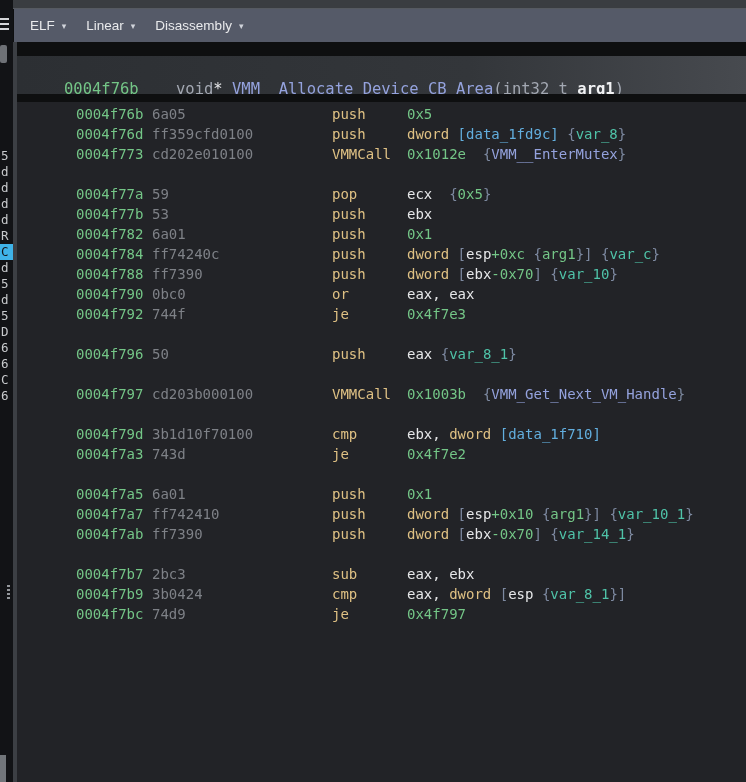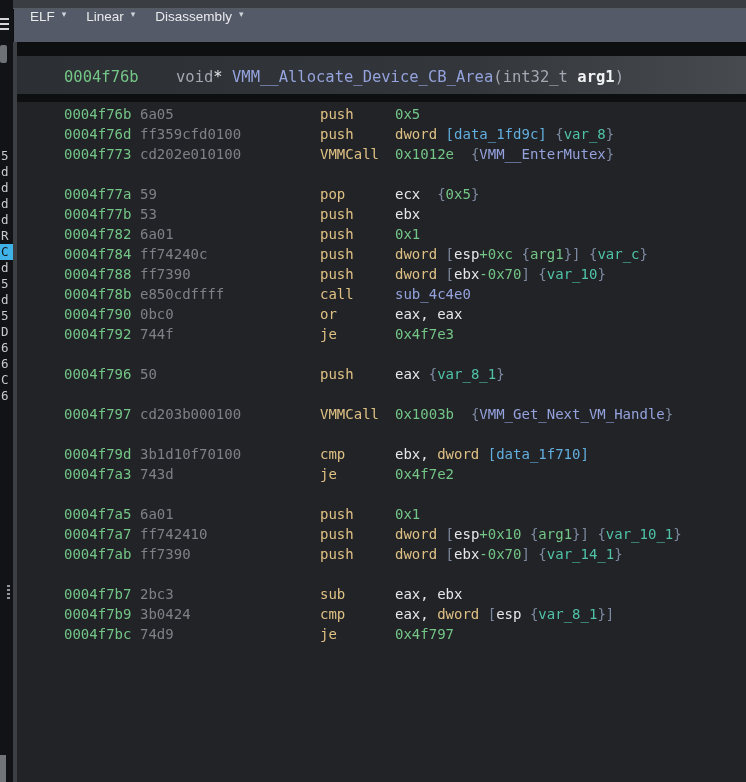--- a/index.html
+++ b/index.html
@@ -26,36 +26,36 @@
   .side-scroll-thumb{position:absolute;left:0;top:755px;width:6px;height:27px;background:#71757a}
 
   
   .splitter{position:absolute;left:13px;top:42px;width:4px;bottom:0;background:#3c3f44;z-index:6}
 
   
   .topstrip{position:absolute;left:13px;top:0;right:0;height:9px;background:#3a3d41;border-bottom:1px solid #565a61}
   .topbar{position:absolute;left:14px;top:9px;right:0;height:33px;background:var(--topbar);
           display:flex;align-items:center;padding-left:6px;
           font-family:"Liberation Sans",sans-serif;font-size:13.5px;color:#e9eaec}
-  .menu-item{display:flex;align-items:flex-start;padding:0 10px;height:100%;cursor:default}
+  .menu-item{display:flex;align-items:center;padding:0 10px;height:100%;cursor:default}
   .menu-item .caret{font-size:9px;margin-left:7px;color:#d0d3da}
 
   
   .gap1{position:absolute;left:17px;top:42px;right:0;height:14px;background:var(--gapbg)}
   .band{position:absolute;left:17px;top:56px;right:0;height:42px;
         background:linear-gradient(90deg,#2c2f33 0%,#33363a 62%,#474a4f 100%);
-        display:flex;align-items:center}
+        display:flex;align-items:flex-end}
   .band .hline{padding-left:47px;font-size:15.5px;white-space:pre}
   .gap2{position:absolute;left:17px;top:94px;right:0;height:8px;background:var(--gapbg)}
 
   
   .content{position:absolute;left:17px;top:102px;right:0;bottom:0;background:var(--contentbg);
            font-size:14px;overflow:hidden}
   .listing{padding-top:2px}
-  .asm-line{height:20px;line-height:20px;white-space:pre;padding-left:47px}
+  .asm-line{height:20px;line-height:20px;white-space:pre;padding-left:59px}
   .col-a{display:inline-block;width:76px}
   .col-b{display:inline-block;width:180px}
   .col-m{display:inline-block;width:75px}
 
   
   .tk-a{color:var(--green)} .tk-n{color:var(--green)}
   .tk-b{color:var(--bytes)}
   .tk-m{color:var(--yellow)} .tk-k{color:var(--yellow)}
   .tk-r{color:var(--reg)} .tk-w{color:var(--reg)}
   .tk-d{color:var(--data)}
@@ -127,21 +127,20 @@
     <div class="listing" id="listing">
         <div class="asm-line"><span class="col-a tk-a">0004f76b</span><span class="col-b tk-b">6a05</span><span class="col-m tk-m">push</span><span><span class="tk-n">0x5</span></span></div>
         <div class="asm-line"><span class="col-a tk-a">0004f76d</span><span class="col-b tk-b">ff359cfd0100</span><span class="col-m tk-m">push</span><span><span class="tk-k">dword</span><span class="tk-w"> </span><span class="tk-d">[data_1fd9c]</span><span class="tk-w"> </span><span class="tk-p">{</span><span class="tk-v">var_8</span><span class="tk-p">}</span></span></div>
         <div class="asm-line"><span class="col-a tk-a">0004f773</span><span class="col-b tk-b">cd202e010100</span><span class="col-m tk-m">VMMCall</span><span><span class="tk-n">0x1012e</span><span class="tk-w">  </span><span class="tk-p">{</span><span class="tk-f">VMM__EnterMutex</span><span class="tk-p">}</span></span></div>
         <div class="asm-line"></div>
         <div class="asm-line"><span class="col-a tk-a">0004f77a</span><span class="col-b tk-b">59</span><span class="col-m tk-m">pop</span><span><span class="tk-r">ecx</span><span class="tk-w">  </span><span class="tk-p">{</span><span class="tk-n">0x5</span><span class="tk-p">}</span></span></div>
         <div class="asm-line"><span class="col-a tk-a">0004f77b</span><span class="col-b tk-b">53</span><span class="col-m tk-m">push</span><span><span class="tk-r">ebx</span></span></div>
         <div class="asm-line"><span class="col-a tk-a">0004f782</span><span class="col-b tk-b">6a01</span><span class="col-m tk-m">push</span><span><span class="tk-n">0x1</span></span></div>
         <div class="asm-line"><span class="col-a tk-a">0004f784</span><span class="col-b tk-b">ff74240c</span><span class="col-m tk-m">push</span><span><span class="tk-k">dword</span><span class="tk-w"> </span><span class="tk-p">[</span><span class="tk-r">esp</span><span class="tk-n">+0xc</span><span class="tk-w"> </span><span class="tk-p">{</span><span class="tk-n">arg1</span><span class="tk-p">}</span><span class="tk-p">]</span><span class="tk-w"> </span><span class="tk-p">{</span><span class="tk-v">var_c</span><span class="tk-p">}</span></span></div>
         <div class="asm-line"><span class="col-a tk-a">0004f788</span><span class="col-b tk-b">ff7390</span><span class="col-m tk-m">push</span><span><span class="tk-k">dword</span><span class="tk-w"> </span><span class="tk-p">[</span><span class="tk-r">ebx</span><span class="tk-n">-0x70</span><span class="tk-p">]</span><span class="tk-w"> </span><span class="tk-p">{</span><span class="tk-v">var_10</span><span class="tk-p">}</span></span></div>
-        <div class="asm-line"><span class="col-a tk-a">0004f78b</span><span class="col-b tk-b">e850cdffff</span><span class="col-m tk-m">call</span><span><span class="tk-f">sub_4c4e0</span></span></div>
         <div class="asm-line"><span class="col-a tk-a">0004f790</span><span class="col-b tk-b">0bc0</span><span class="col-m tk-m">or</span><span><span class="tk-r">eax</span><span class="tk-w">, </span><span class="tk-r">eax</span></span></div>
         <div class="asm-line"><span class="col-a tk-a">0004f792</span><span class="col-b tk-b">744f</span><span class="col-m tk-m">je</span><span><span class="tk-n">0x4f7e3</span></span></div>
         <div class="asm-line"></div>
         <div class="asm-line"><span class="col-a tk-a">0004f796</span><span class="col-b tk-b">50</span><span class="col-m tk-m">push</span><span><span class="tk-r">eax</span><span class="tk-w"> </span><span class="tk-p">{</span><span class="tk-v">var_8_1</span><span class="tk-p">}</span></span></div>
         <div class="asm-line"></div>
         <div class="asm-line"><span class="col-a tk-a">0004f797</span><span class="col-b tk-b">cd203b000100</span><span class="col-m tk-m">VMMCall</span><span><span class="tk-n">0x1003b</span><span class="tk-w">  </span><span class="tk-p">{</span><span class="tk-f">VMM_Get_Next_VM_Handle</span><span class="tk-p">}</span></span></div>
         <div class="asm-line"></div>
         <div class="asm-line"><span class="col-a tk-a">0004f79d</span><span class="col-b tk-b">3b1d10f70100</span><span class="col-m tk-m">cmp</span><span><span class="tk-r">ebx</span><span class="tk-w">, </span><span class="tk-k">dword</span><span class="tk-w"> </span><span class="tk-d">[data_1f710]</span></span></div>
         <div class="asm-line"><span class="col-a tk-a">0004f7a3</span><span class="col-b tk-b">743d</span><span class="col-m tk-m">je</span><span><span class="tk-n">0x4f7e2</span></span></div>
         <div class="asm-line"></div>

